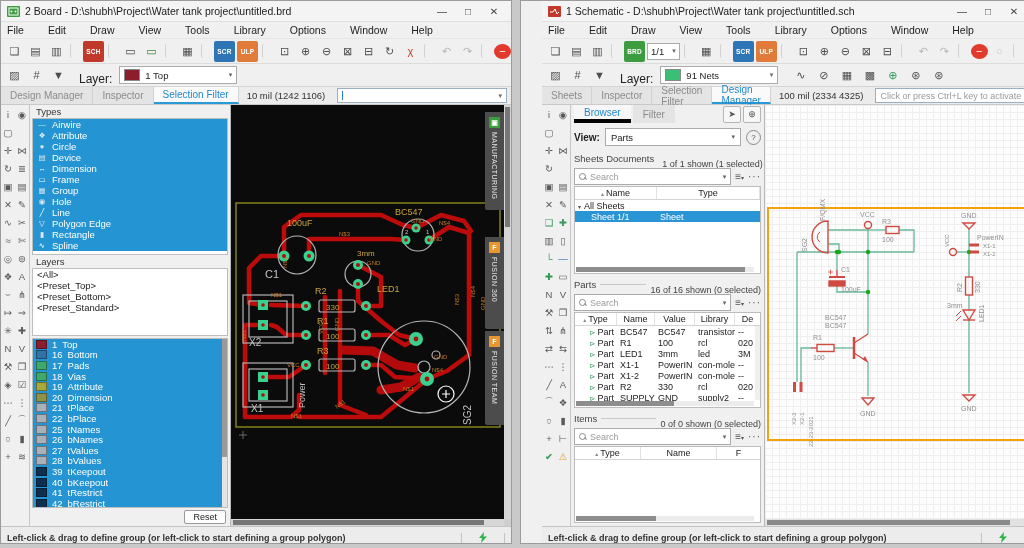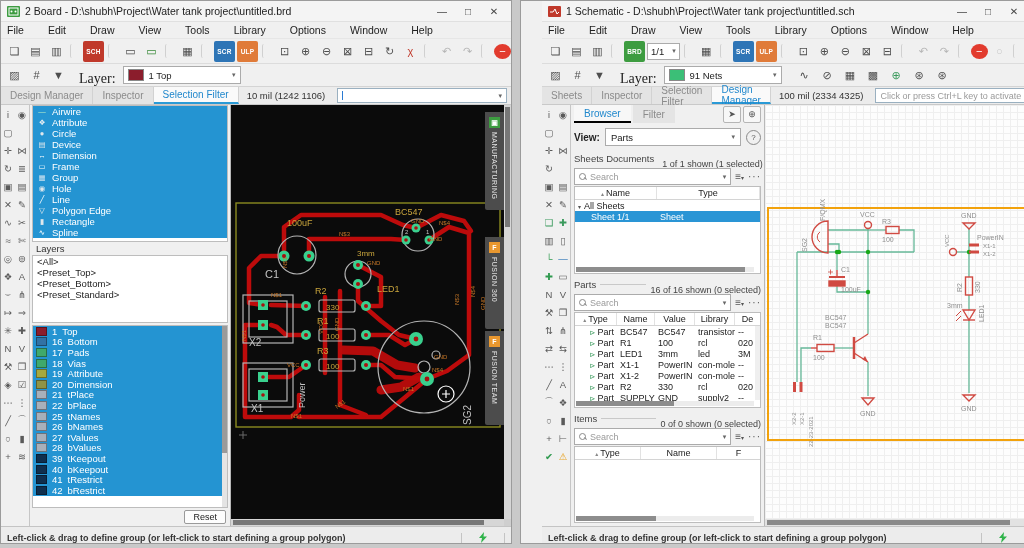--- a/index.html
+++ b/index.html
@@ -19,21 +19,21 @@
   
   .toolbar1{height:24px;display:flex;align-items:center;padding:0 4px;gap:2px;flex:none;border-top:1px solid #e6e6e6;border-bottom:1px solid #dcdcdc;background:#f0f0f0;}
   .toolbar2{height:22px;display:flex;align-items:center;padding:0 4px;gap:3px;flex:none;border-bottom:1px solid #d4d4d4;background:#f0f0f0;}
   .tbtn{min-width:17px;height:17px;display:flex;align-items:center;justify-content:center;font-size:11px;color:#4e4e4e;border-radius:2px;padding:0 1px;}
   .tbtn.sep{min-width:6px;border-left:1px solid #d0d0d0;height:14px;margin:0 2px;}
   .tbtn.badge{font-size:6.5px;font-weight:bold;letter-spacing:.2px;padding:2px 2px;border-radius:2px;}
   .tbtn.round{border-radius:50%;width:15px;height:15px;min-width:15px;}
   .tbtn.round-outline{border:1px solid #8a8a8a;border-radius:50%;width:13px;height:13px;min-width:13px;font-size:9px;color:#555;}
   .tb-combo{display:flex;align-items:center;background:#fff;border:1px solid #ababab;height:15px;font-size:9.5px;color:#222;padding:0 3px;gap:8px;}
   .tb-combo .arr{font-size:7px;color:#666;}
-  .layer-label{font-size:14px;color:#222;margin:8px 4px 0 8px;font-family:Liberation Serif, serif;}
+  .layer-label{font-size:12px;color:#222;margin:8px 4px 0 8px;}
   .layer-combo{display:flex;align-items:center;background:#fff;border:1px solid #ababab;height:16px;width:108px;font-size:9.5px;color:#222;padding:0 4px;gap:5px;}
   .layer-combo .sw{width:14px;height:10px;flex:none;border:1px solid #888;}
   .layer-combo .nm{flex:1;}
   .dlink{display:flex;align-items:center;gap:3px;margin-left:auto;color:#555;}
   .dlink .txt{font-size:5.5px;line-height:6px;font-weight:bold;color:#555;white-space:pre;}
   .chev{font-size:9px;color:#666;margin-left:2px;}
   
   .tabrow{height:17px;display:flex;align-items:stretch;flex:none;background:#ececec;border-bottom:1px solid #c9c9c9;}
   .ptab{display:flex;align-items:center;padding:0 9px;font-size:10px;color:#8b8b8b;background:#e4e4e4;border-right:1px solid #d2d2d2;}
   .ptab.sel{color:#1f87cc;background:#fafafa;border-bottom:2px solid #2a9ad6;}
@@ -72,21 +72,21 @@
   .hscroll{position:absolute;left:0;right:7px;bottom:0;height:7px;background:#d6d6d6;}
   .hscroll .thumb{position:absolute;top:1px;bottom:1px;background:#777;}
   .corner{position:absolute;right:0;bottom:0;width:7px;height:7px;background:#cfcfcf;}
   .vtab{position:absolute;right:7px;width:19px;background:#4c4c4c;color:#e6e6e6;display:flex;flex-direction:column;align-items:center;padding:5px 0;gap:4px;border-radius:0 0 0 2px;}
   .vtab .vlabel{writing-mode:vertical-rl;font-size:7px;letter-spacing:.5px;}
   .vtab .vicon{width:11px;height:11px;display:flex;align-items:center;justify-content:center;font-size:7px;font-weight:bold;color:#fff;flex:none;}
   
   .rpanel{width:194px;flex:none;background:#f0f0f0;border-right:1px solid #b8b8b8;display:flex;flex-direction:column;min-height:0;padding:0 3px;box-sizing:border-box;}
   .brtabs{height:18px;display:flex;align-items:stretch;gap:2px;flex:none;}
   .brtab{display:flex;align-items:center;padding:0 10px;font-size:10px;color:#8b8b8b;background:#e4e4e4;}
-  .brtab.sel{color:#1f87cc;background:#f7f7f7;border-bottom:2px solid #000000;}
+  .brtab.sel{color:#1f87cc;background:#f7f7f7;border-bottom:4px solid #000000;}
   .brtools{margin-left:auto;display:flex;gap:2px;align-items:center;}
   .sqbtn{width:16px;height:15px;border:1px solid #b5b5b5;background:#f7f7f7;display:flex;align-items:center;justify-content:center;font-size:9px;color:#555;border-radius:2px;}
   .viewrow{height:22px;display:flex;align-items:center;gap:5px;flex:none;margin-top:3px;}
   .viewrow .vl{font-size:10px;color:#222;font-weight:bold;}
   .viewrow .vcombo{flex:1;display:flex;align-items:center;background:#fff;border:1px solid #ababab;height:16px;font-size:9.5px;color:#222;padding:0 5px;}
   .viewrow .vcombo .arr{margin-left:auto;font-size:7px;color:#666;}
   .qmark{width:13px;height:13px;border:1px solid #8a8a8a;border-radius:50%;display:flex;align-items:center;justify-content:center;font-size:8px;color:#555;flex:none;}
   .secthead{height:13px;display:flex;align-items:center;gap:4px;flex:none;margin-top:4px;}
   .secthead .t{font-size:9.5px;color:#444;white-space:nowrap;}
   .secthead .line{flex:1;border-top:1px solid #c9c9c9;}
@@ -254,20 +254,21 @@
           <span class="pico">⋯</span>
           <span class="pico">⋮</span>
           <span class="pico">╱</span>
           <span class="pico">⌒</span>
           <span class="pico">○</span>
           <span class="pico">▮</span>
           <span class="pico">+</span>
           <span class="pico">≋</span>
         </div>
       <div class="sidebar">
+        <div class="sechead">Types</div>
         <div class="listbox" style="padding-bottom:3px;">
 
             <div class="typerow">
               <span class="tico" style="color: rgb(185, 240, 201);">—</span>
               <span>Airwire</span>
             </div>
 
             <div class="typerow">
               <span class="tico" style="color: rgb(232, 238, 242);">❖</span>
               <span>Attribute</span>

